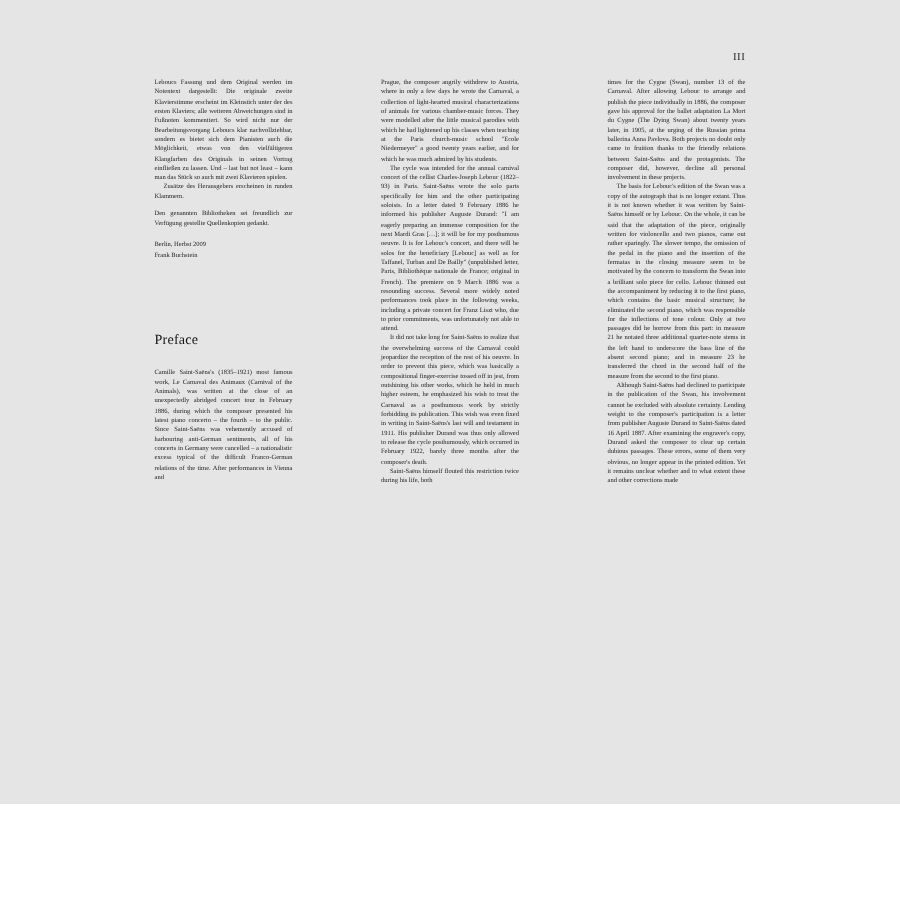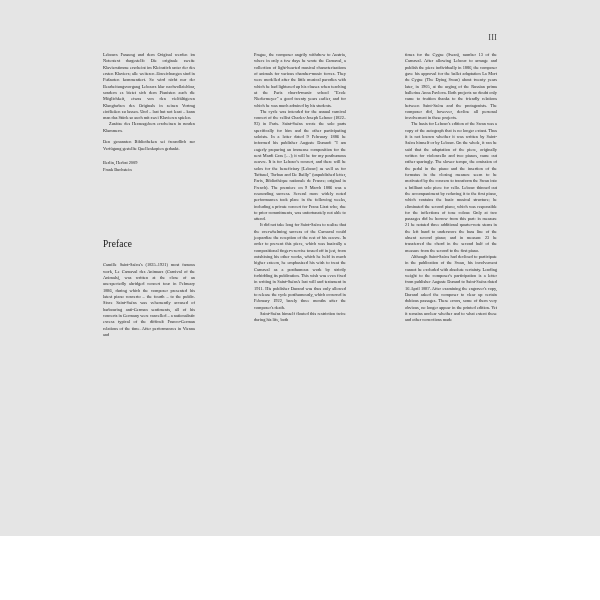--- a/index.html
+++ b/index.html
@@ -73,21 +73,21 @@
 
   .signoff {
     margin-top: 8.6px;
     font-size: 4.35px;
     line-height: 1.455;
     text-align: left;
   }
   .signoff div { white-space: nowrap; }
 
   .section-title {
-    margin-top: 66px;
+    margin-top: 49px;
     margin-bottom: 13px;
     font-size: 9.4px;
     line-height: 1.1;
     font-weight: normal;
     letter-spacing: 0.15px;
     text-align: left;
     color: #161616;
   }
 </style>
 </head>

